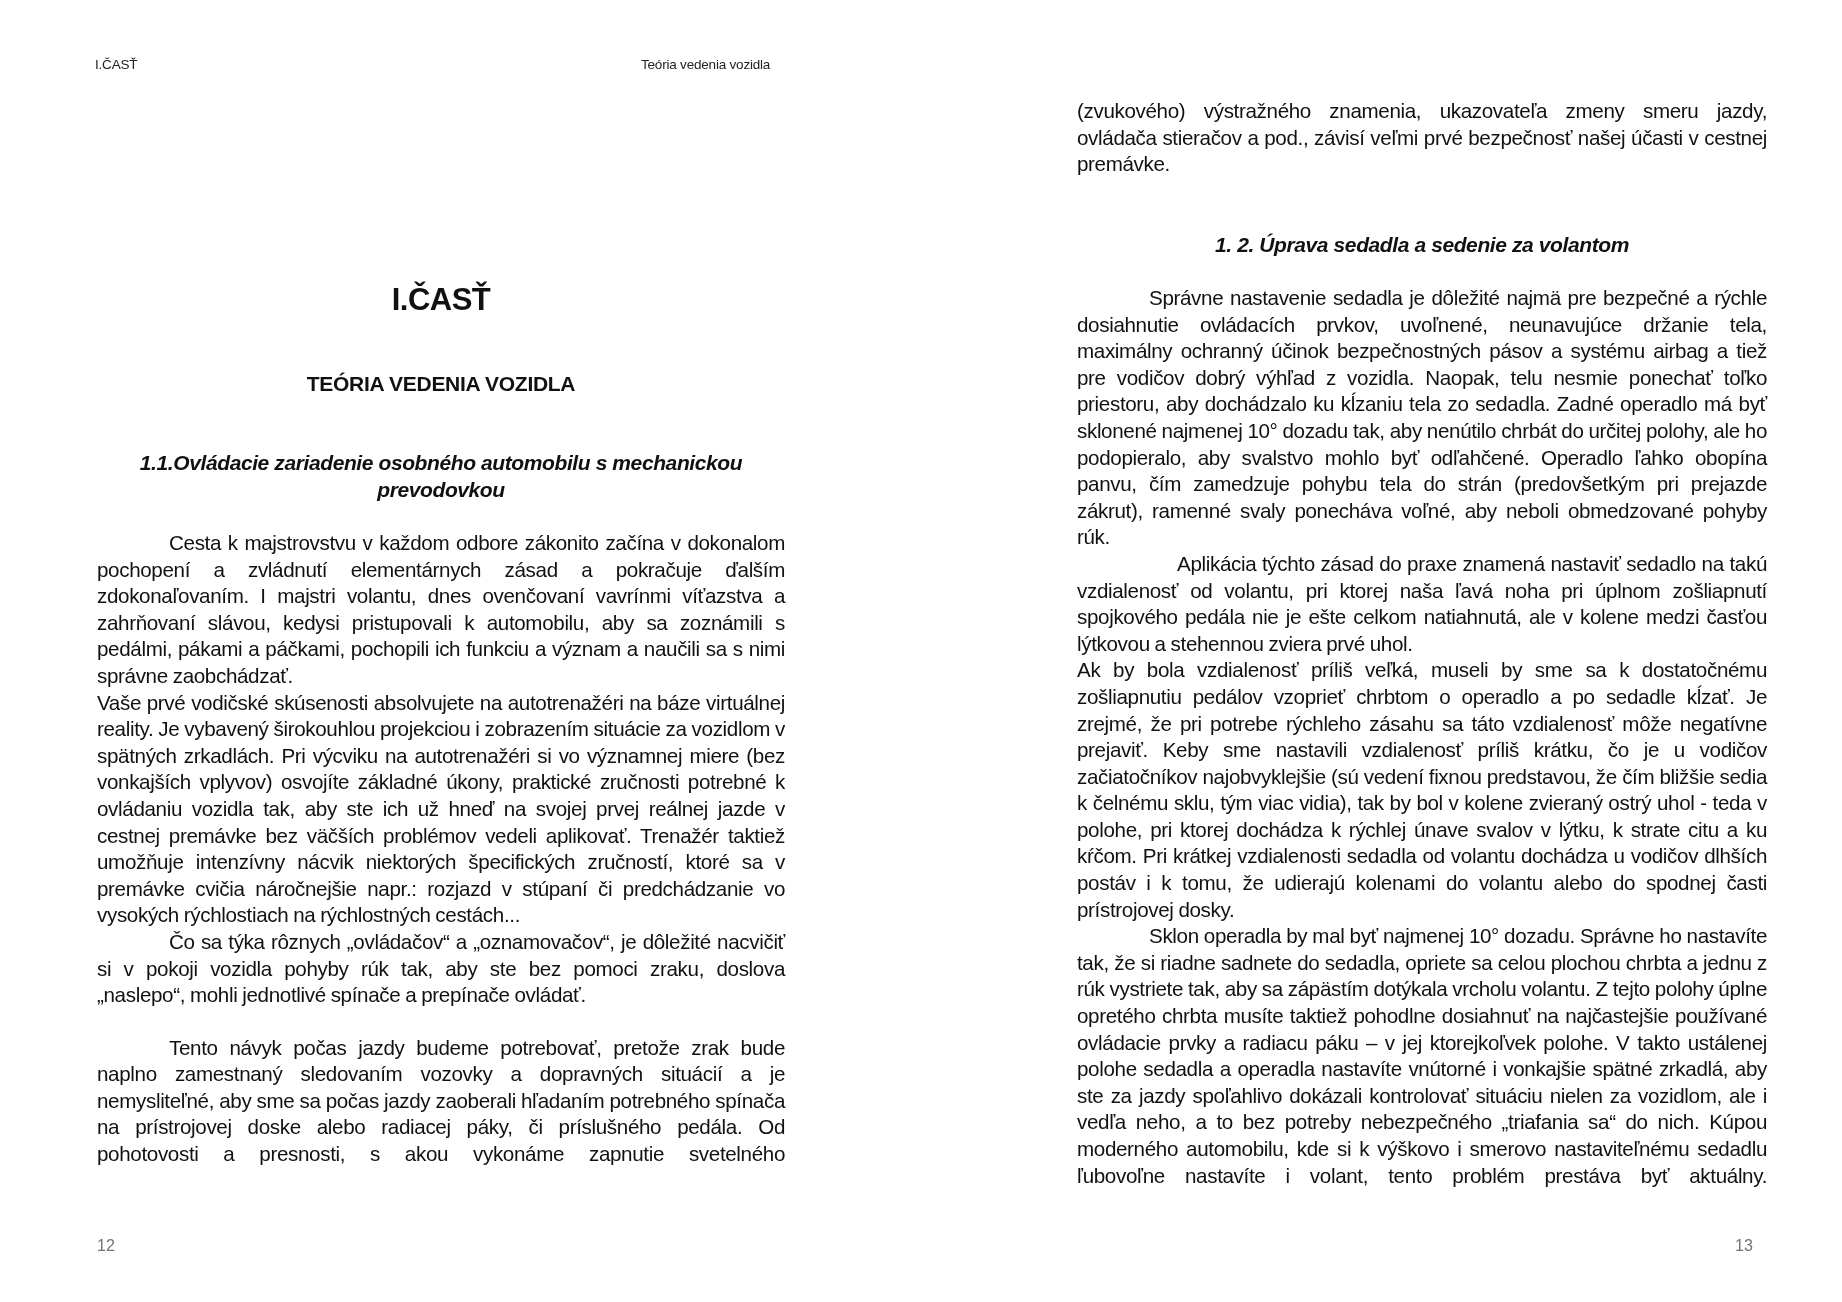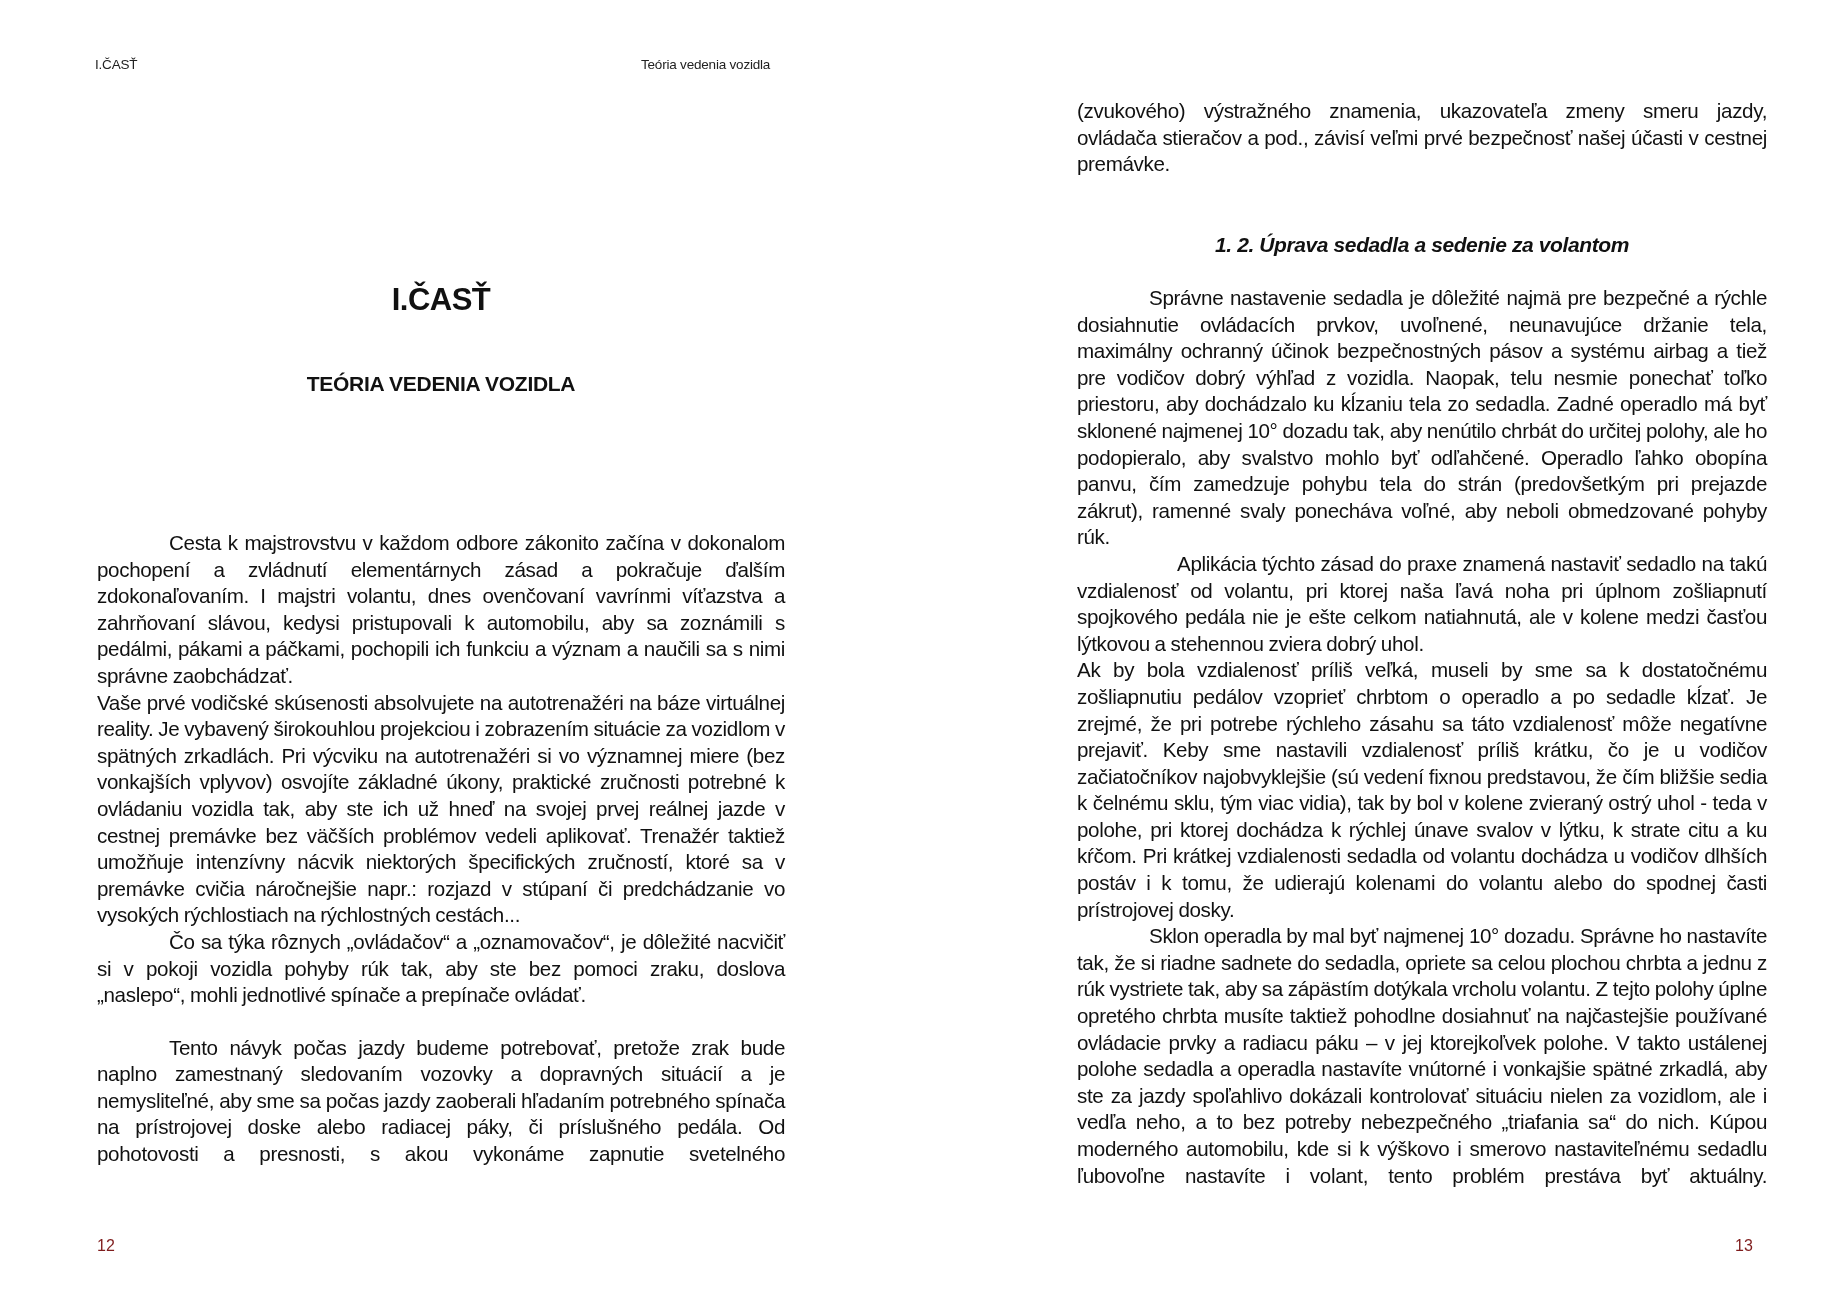--- a/index.html
+++ b/index.html
@@ -7,21 +7,21 @@
     width: 1842px; height: 1302px; position: relative; overflow: hidden;
     font-family: "Liberation Sans", sans-serif; color: #111111;
   }
   .page { position: absolute; top: 0; height: 1302px; }
   #page-left { left: 0; width: 921px; margin-left: 19px; }
   #page-right { left: 921px; width: 921px; }
   .running-head {
     position: absolute; top: 57px; font-size: 13.5px; color: #222;
     letter-spacing: -0.2px;
   }
-  .page-num { position: absolute; top: 1237px; font-size: 16px; color: #7f1d1d; }
+  .page-num { position: absolute; top: 1237px; font-size: 16px; color: #737373; }
   .col {
     position: absolute; font-size: 20.6px; line-height: 26.6px;
     text-align: justify; letter-spacing: -0.35px; word-spacing: -0.5px;
   }
   .col p { margin: 0; }
   .indent { text-indent: 72px; }
   .indent2 { text-indent: 100px; }
   .gap { height: 26px; }
   .h-part {
     position: absolute; left: 78px; width: 688px; top: 282px;
@@ -38,20 +38,21 @@
 </style>
 </head>
 <body>
 
 <div class="page" id="page-left">
   <div class="running-head" style="left:76px;">I.ČASŤ</div>
   <div class="running-head" style="left:622px;">Teória vedenia vozidla</div>
 
   <div class="h-part">I.ČASŤ</div>
   <div class="h-title">TEÓRIA VEDENIA VOZIDLA</div>
+  <div class="h-sec" style="left:78px; width:688px; top:449px;">1.1.Ovládacie zariadenie osobného automobilu s mechanickou prevodovkou</div>
 
   <div class="col" style="left:78px; width:688px; top:530px;">
     <p class="indent">Cesta k majstrovstvu v každom odbore zákonito začína v dokonalom pochopení a zvládnutí elementárnych zásad a pokračuje ďalším zdokonaľovaním. I majstri volantu, dnes ovenčovaní vavrínmi víťazstva a zahrňovaní slávou, kedysi pristupovali k automobilu, aby sa zoznámili s pedálmi, pákami a páčkami, pochopili ich funkciu a význam a naučili sa s nimi správne zaobchádzať.</p>
     <p>Vaše prvé vodičské skúsenosti absolvujete na autotrenažéri na báze virtuálnej reality. Je vybavený širokouhlou projekciou i zobrazením situácie za vozidlom v spätných zrkadlách. Pri výcviku na autotrenažéri si vo významnej miere (bez vonkajších vplyvov) osvojíte základné úkony, praktické zručnosti potrebné k ovládaniu vozidla tak, aby ste ich už hneď na svojej prvej reálnej jazde v cestnej premávke bez väčších problémov vedeli aplikovať. Trenažér taktiež umožňuje intenzívny nácvik niektorých špecifických zručností, ktoré sa v premávke cvičia náročnejšie napr.: rozjazd v stúpaní či predchádzanie vo vysokých rýchlostiach na rýchlostných cestách...</p>
     <p class="indent">Čo sa týka rôznych „ovládačov“ a „oznamovačov“, je dôležité nacvičiť si v pokoji vozidla pohyby rúk tak, aby ste bez pomoci zraku, doslova „naslepo“, mohli jednotlivé spínače a prepínače ovládať.</p>
     <div class="gap"></div>
     <p class="indent" style="text-align-last: justify;">Tento návyk počas jazdy budeme potrebovať, pretože zrak bude naplno zamestnaný sledovaním vozovky a dopravných situácií a je nemysliteľné, aby sme sa počas jazdy zaoberali hľadaním potrebného spínača na prístrojovej doske alebo radiacej páky, či príslušného pedála. Od pohotovosti a presnosti, s akou vykonáme zapnutie svetelného</p>
   </div>
 
   <div class="page-num" style="left:78px;">12</div>
@@ -59,19 +60,19 @@
 
 <div class="page" id="page-right">
   <div class="col" style="left:156px; width:690px; top:98px;">
     <p>(zvukového) výstražného znamenia, ukazovateľa zmeny smeru jazdy, ovládača stieračov a pod., závisí veľmi prvé bezpečnosť našej účasti v cestnej premávke.</p>
   </div>
 
   <div class="h-sec" style="left:156px; width:690px; top:231px;">1. 2. Úprava sedadla a sedenie za volantom</div>
 
   <div class="col" style="left:156px; width:690px; top:285px;">
     <p class="indent">Správne nastavenie sedadla je dôležité najmä pre bezpečné a rýchle dosiahnutie ovládacích prvkov, uvoľnené, neunavujúce držanie tela, maximálny ochranný účinok bezpečnostných pásov a systému airbag a tiež pre vodičov dobrý výhľad z vozidla. Naopak, telu nesmie ponechať toľko priestoru, aby dochádzalo ku kĺzaniu tela zo sedadla. Zadné operadlo má byť sklonené najmenej 10° dozadu tak, aby nenútilo chrbát do určitej polohy, ale ho podopieralo, aby svalstvo mohlo byť odľahčené. Operadlo ľahko obopína panvu, čím zamedzuje pohybu tela do strán (predovšetkým pri prejazde zákrut), ramenné svaly ponecháva voľné, aby neboli obmedzované pohyby rúk.</p>
-    <p class="indent2">Aplikácia týchto zásad do praxe znamená nastaviť sedadlo na takú vzdialenosť od volantu, pri ktorej naša ľavá noha pri úplnom zošliapnutí spojkového pedála nie je ešte celkom natiahnutá, ale v kolene medzi časťou lýtkovou a stehennou zviera dobrý uhol.</p>
+    <p class="indent2">Aplikácia týchto zásad do praxe znamená nastaviť sedadlo na takú vzdialenosť od volantu, pri ktorej naša ľavá noha pri úplnom zošliapnutí spojkového pedála nie je ešte celkom natiahnutá, ale v kolene medzi časťou lýtkovou a stehennou zviera prvé uhol.</p>
     <p>Ak by bola vzdialenosť príliš veľká, museli by sme sa k dostatočnému zošliapnutiu pedálov vzoprieť chrbtom o operadlo a po sedadle kĺzať. Je zrejmé, že pri potrebe rýchleho zásahu sa táto vzdialenosť môže negatívne prejaviť. Keby sme nastavili vzdialenosť príliš krátku, čo je u vodičov začiatočníkov najobvyklejšie (sú vedení fixnou predstavou, že čím bližšie sedia k čelnému sklu, tým viac vidia), tak by bol v kolene zvieraný ostrý uhol - teda v polohe, pri ktorej dochádza k rýchlej únave svalov v lýtku, k strate citu a ku kŕčom. Pri krátkej vzdialenosti sedadla od volantu dochádza u vodičov dlhších postáv i k tomu, že udierajú kolenami do volantu alebo do spodnej časti prístrojovej dosky.</p>
     <p class="indent" style="text-align-last: justify;">Sklon operadla by mal byť najmenej 10° dozadu. Správne ho nastavíte tak, že si riadne sadnete do sedadla, opriete sa celou plochou chrbta a jednu z rúk vystriete tak, aby sa zápästím dotýkala vrcholu volantu. Z tejto polohy úplne opretého chrbta musíte taktiež pohodlne dosiahnuť na najčastejšie používané ovládacie prvky a radiacu páku – v jej ktorejkoľvek polohe. V takto ustálenej polohe sedadla a operadla nastavíte vnútorné i vonkajšie spätné zrkadlá, aby ste za jazdy spoľahlivo dokázali kontrolovať situáciu nielen za vozidlom, ale i vedľa neho, a to bez potreby nebezpečného „triafania sa“ do nich. Kúpou moderného automobilu, kde si k výškovo i smerovo nastaviteľnému sedadlu ľubovoľne nastavíte i volant, tento problém prestáva byť aktuálny.</p>
   </div>
 
   <div class="page-num" style="left:814px;">13</div>
 </div>
 
 </body></html>

